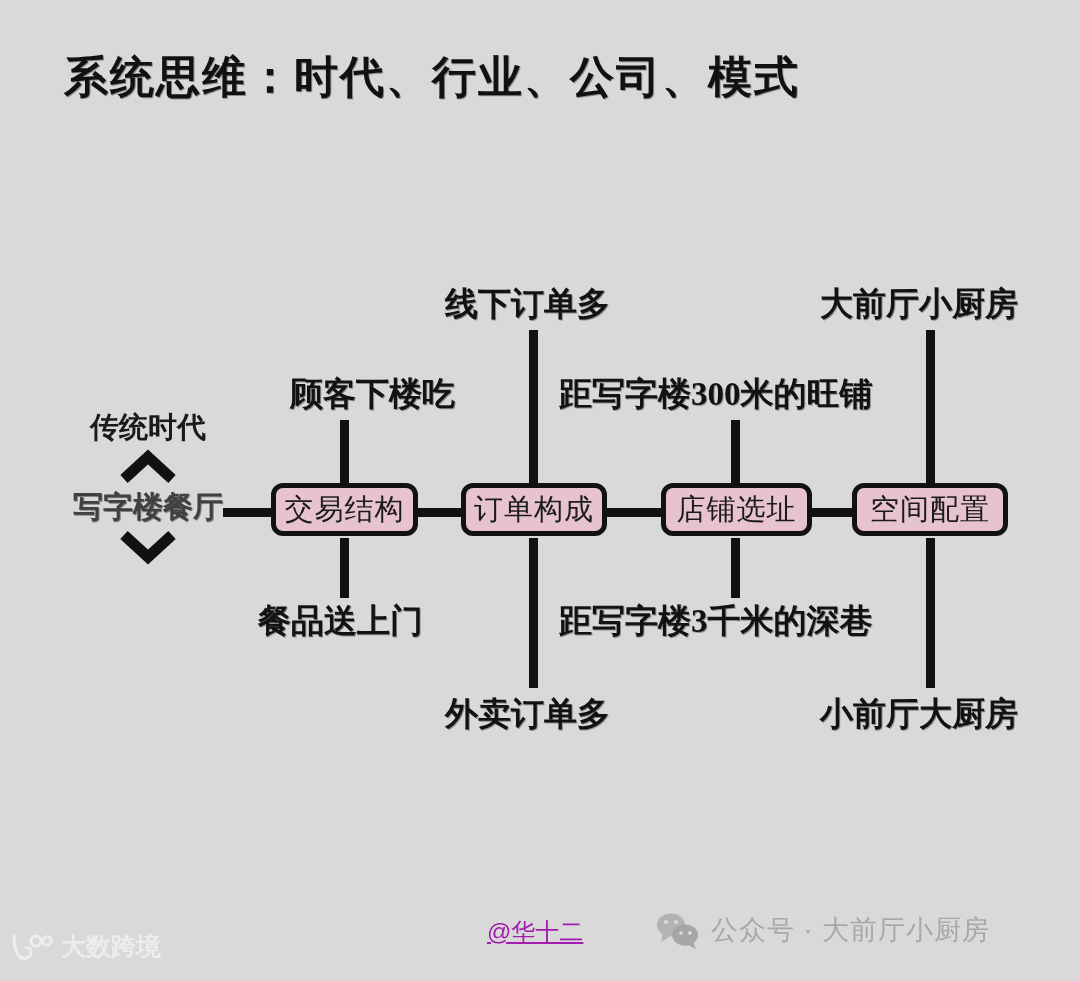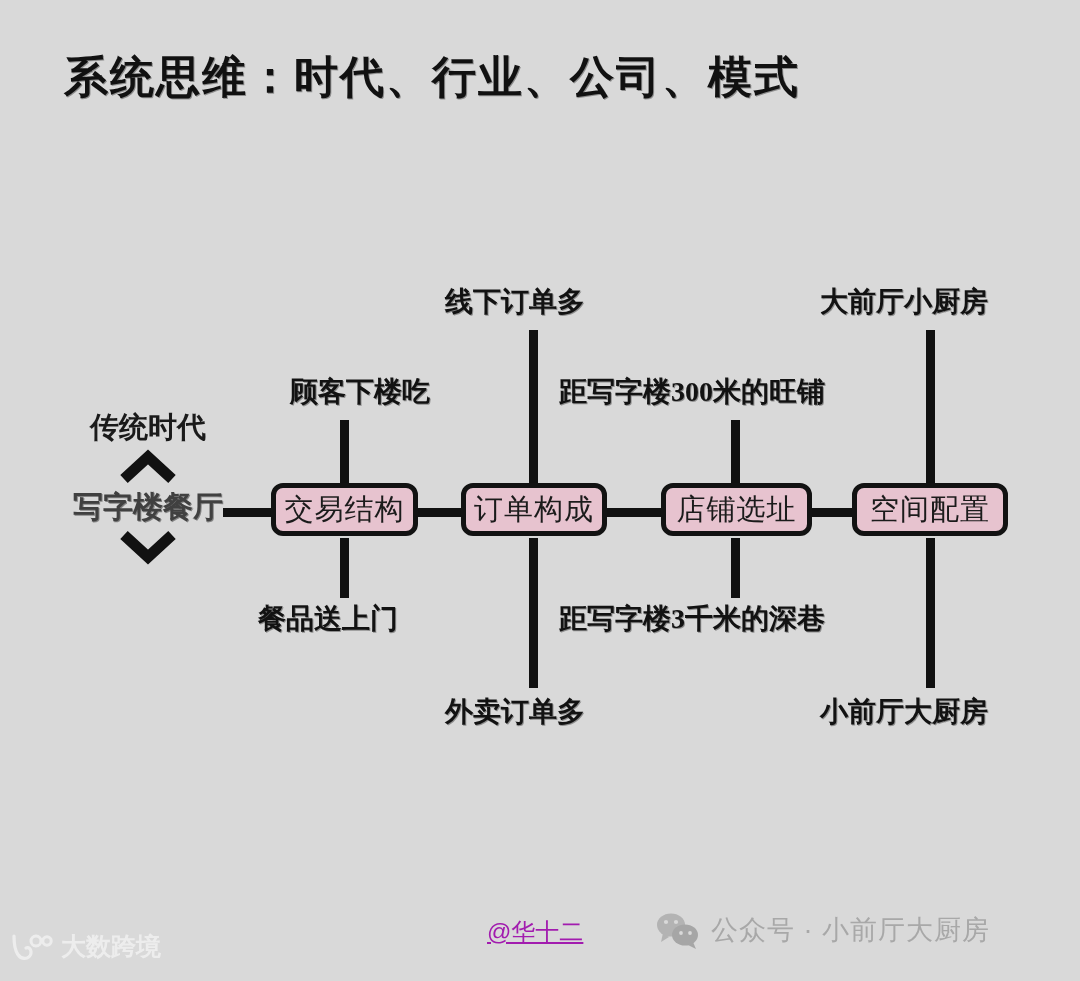--- a/index.html
+++ b/index.html
@@ -107,21 +107,21 @@
     font-size: 29px;
     color: #1b1b1b;
     white-space: nowrap;
     letter-spacing: 1px;
     font-family: "Liberation Serif", "DejaVu Serif", serif;
   }
 
   
   .caption {
     position: absolute;
-    font-size: 28px;
+    font-size: 33px;
     font-weight: bold;
     color: #121212;
     white-space: nowrap;
     text-shadow: 1px 1px 0 rgba(0,0,0,0.35);
     line-height: 1;
   }
 
   
   .credit {
     position: absolute;
@@ -238,21 +238,21 @@
     <svg class="wechat-icon" viewBox="0 0 46 40">
       <ellipse cx="16" cy="15" rx="14" ry="11.5" fill="#b3b3b3"></ellipse>
       <polygon points="8,23 6,32 14,27" fill="#b3b3b3"></polygon>
       <circle cx="11" cy="12" r="2.1" fill="#d9d9d9"></circle>
       <circle cx="21" cy="12" r="2.1" fill="#d9d9d9"></circle>
       <ellipse cx="30" cy="25" rx="13" ry="10.5" fill="#a6a6a6"></ellipse>
       <polygon points="38,32 41,39 33,35" fill="#a6a6a6"></polygon>
       <circle cx="26" cy="23" r="1.9" fill="#d9d9d9"></circle>
       <circle cx="35" cy="23" r="1.9" fill="#d9d9d9"></circle>
     </svg>
-    <span class="wechat-text">公众号 · 小前厅大厨房</span>
+    <span class="wechat-text">公众号 · 大前厅小厨房</span>
   </div>
 
   <div class="watermark">
     <svg class="watermark-logo" viewBox="0 0 44 30">
       <path d="M4 4 C4 22, 10 28, 17 26 C23 24, 22 14, 16 16" fill="none" stroke="#ffffff" stroke-width="3.2" stroke-linecap="round"></path>
       <circle cx="26" cy="9" r="5" fill="none" stroke="#ffffff" stroke-width="3"></circle>
       <circle cx="37" cy="9" r="4.2" fill="none" stroke="#ffffff" stroke-width="3"></circle>
     </svg>
     <span class="watermark-text">大数跨境</span>
   </div>

